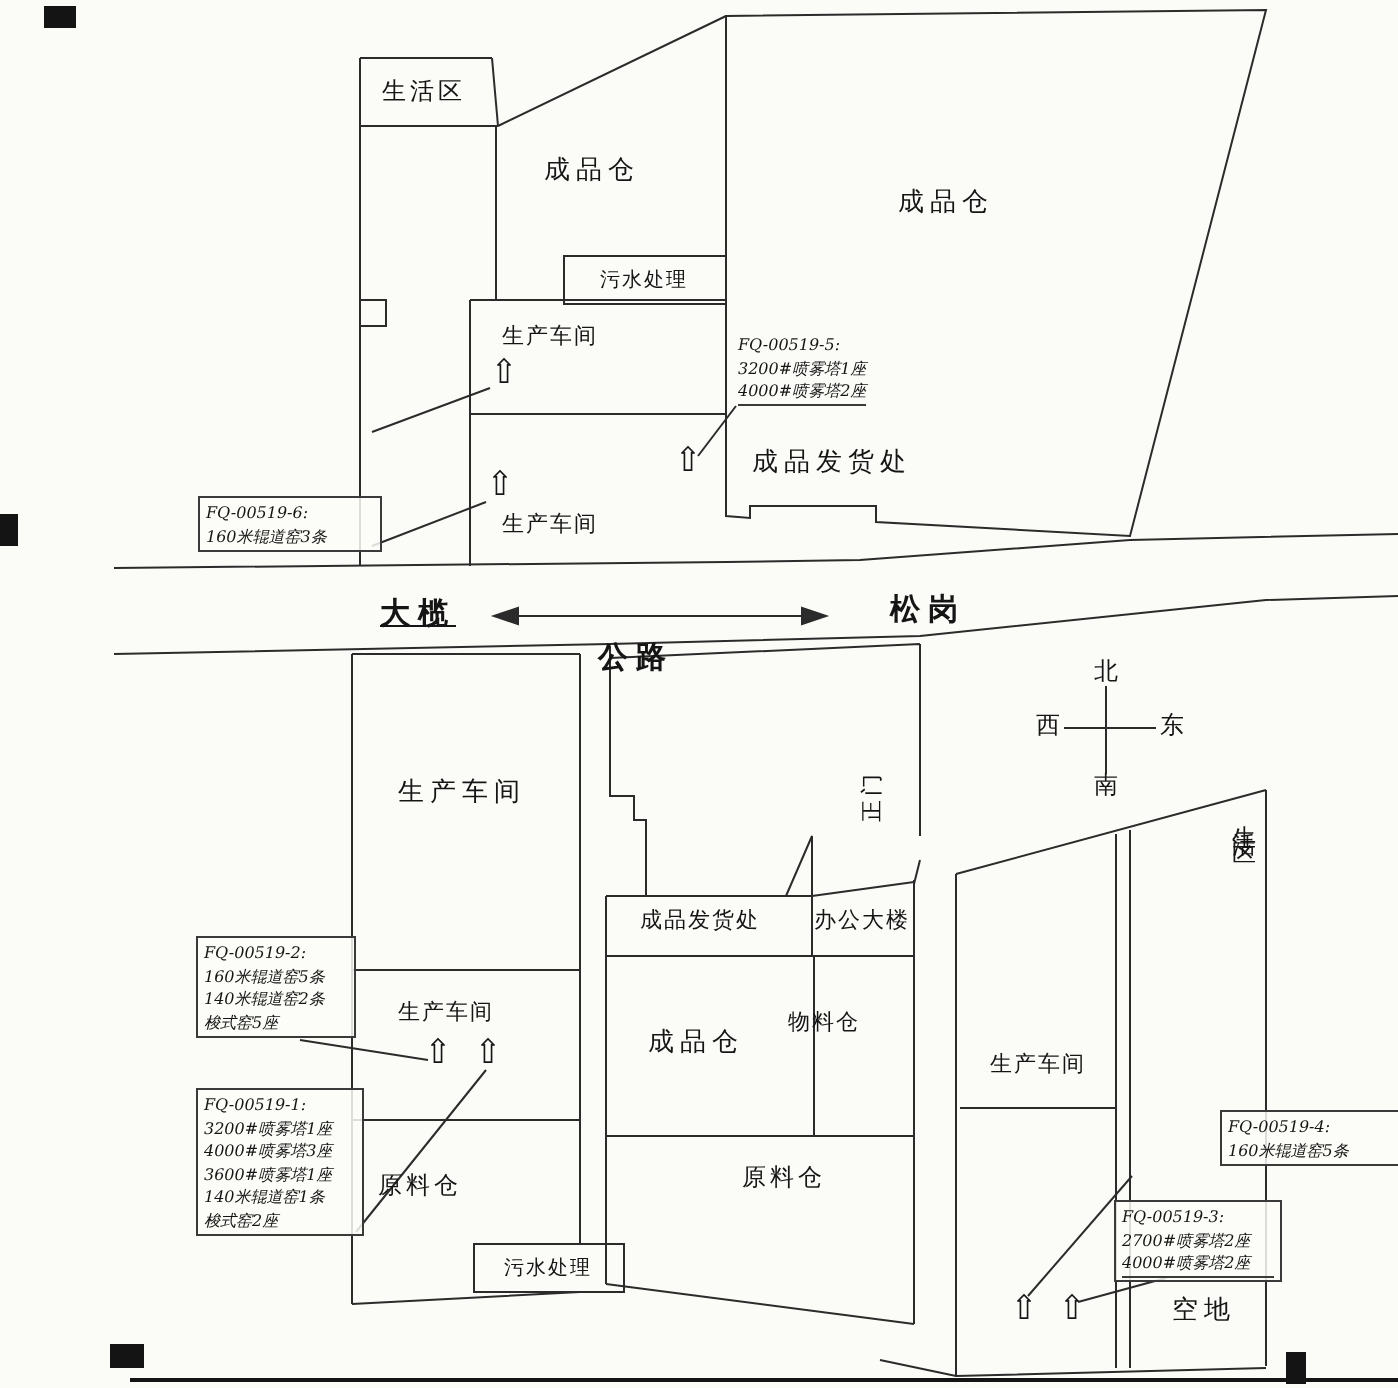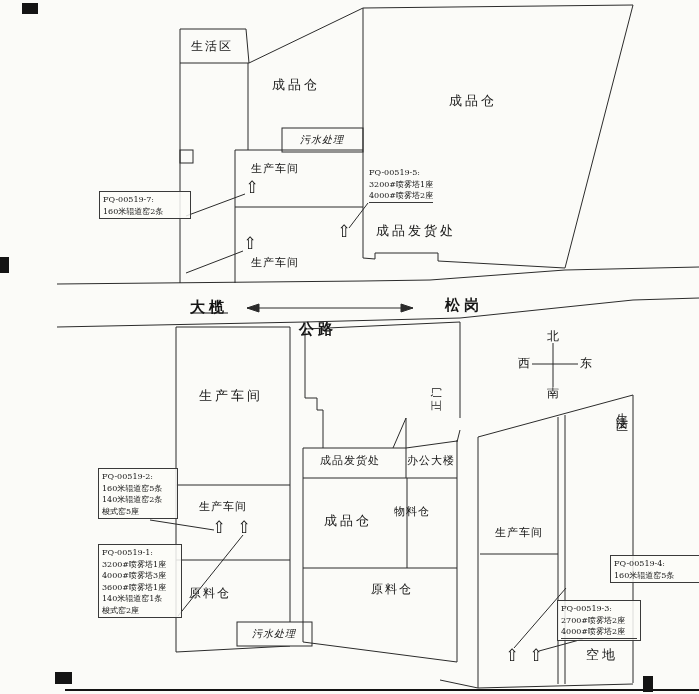--- a/index.html
+++ b/index.html
@@ -4,24 +4,24 @@
 <style>
   html,body{margin:0;padding:0;background:#e8e8e8;}
   #plan{position:relative;width:699px;height:694px;background:#fbfbf8;overflow:hidden;
         font-family:"DejaVu Serif","Liberation Serif",serif;color:#151515;}
   #linework{position:absolute;left:0;top:0;}
   .lbl{position:absolute;white-space:nowrap;color:#151515;}
   .c{transform:translate(-50%,-50%);}
   .big{font-size:13px;letter-spacing:3px;}
   .med{font-size:12px;letter-spacing:2px;}
   .sm{font-size:11px;letter-spacing:1px;}
-  .tiny{font-size:10px;letter-spacing:1px;font-style:italic;}
+  .tiny{font-size:10px;letter-spacing:1px;}
   .road{font-size:15px;letter-spacing:4px;font-weight:bold;}
   .cmp{font-size:12px;}
-  .fq{font-size:8px;line-height:11.5px;letter-spacing:0;padding:2px 3px 1px 3px;}
+  .fq{font-size:8px;line-height:11.5px;letter-spacing:0;padding:2px 3px 1px 3px;font-style:italic;}
   .fqbox{border:1px solid #3a3a3a;background:rgba(251,251,248,.85);}
   .u{border-bottom:1px solid #3a3a3a;}
   .chimney{font-size:17px;line-height:1;transform:translate(-50%,-50%);}
   .vert{writing-mode:vertical-rl;letter-spacing:4px;font-size:12px;}
   .rot{transform:translate(-50%,-50%) rotate(-90deg);font-size:11px;letter-spacing:2px;}
   .mark{position:absolute;background:#141414;}
 </style>
 </head>
 <body>
 
@@ -79,23 +79,23 @@
   <div class="lbl tiny c" style="left:322px;top:140px;">污水处理</div>
   <div class="lbl sm c" style="left:275px;top:168px;">生产车间</div>
   <div class="lbl sm c" style="left:275px;top:262px;">生产车间</div>
   <div class="lbl big c" style="left:416px;top:231px;">成品发货处</div>
 
   <div class="lbl fq" style="left:366px;top:165px;">
     <div>FQ-00519-5:</div>
     <div>3200#喷雾塔1座</div>
     <div class="u">4000#喷雾塔2座</div>
   </div>
-  <div class="lbl fq fqbox" style="left:99px;top:191px;width:84px;">
-    <div>FQ-00519-7:</div>
-    <div>160米辊道窑2条</div>
+  <div class="lbl fq fqbox" style="left:99px;top:248px;width:84px;">
+    <div>FQ-00519-6:</div>
+    <div>160米辊道窑3条</div>
   </div>
 
   <div class="lbl chimney" style="left:252px;top:187px;">⇧</div>
   <div class="lbl chimney" style="left:250px;top:243px;">⇧</div>
   <div class="lbl chimney" style="left:344px;top:231px;">⇧</div>
 
   <div class="lbl road c" style="left:209px;top:307px;text-decoration:underline;">大榄</div>
   <div class="lbl road c" style="left:318px;top:294px;margin-top:35px;">公路</div>
   <div class="lbl road c" style="left:464px;top:305px;">松岗</div>
 

